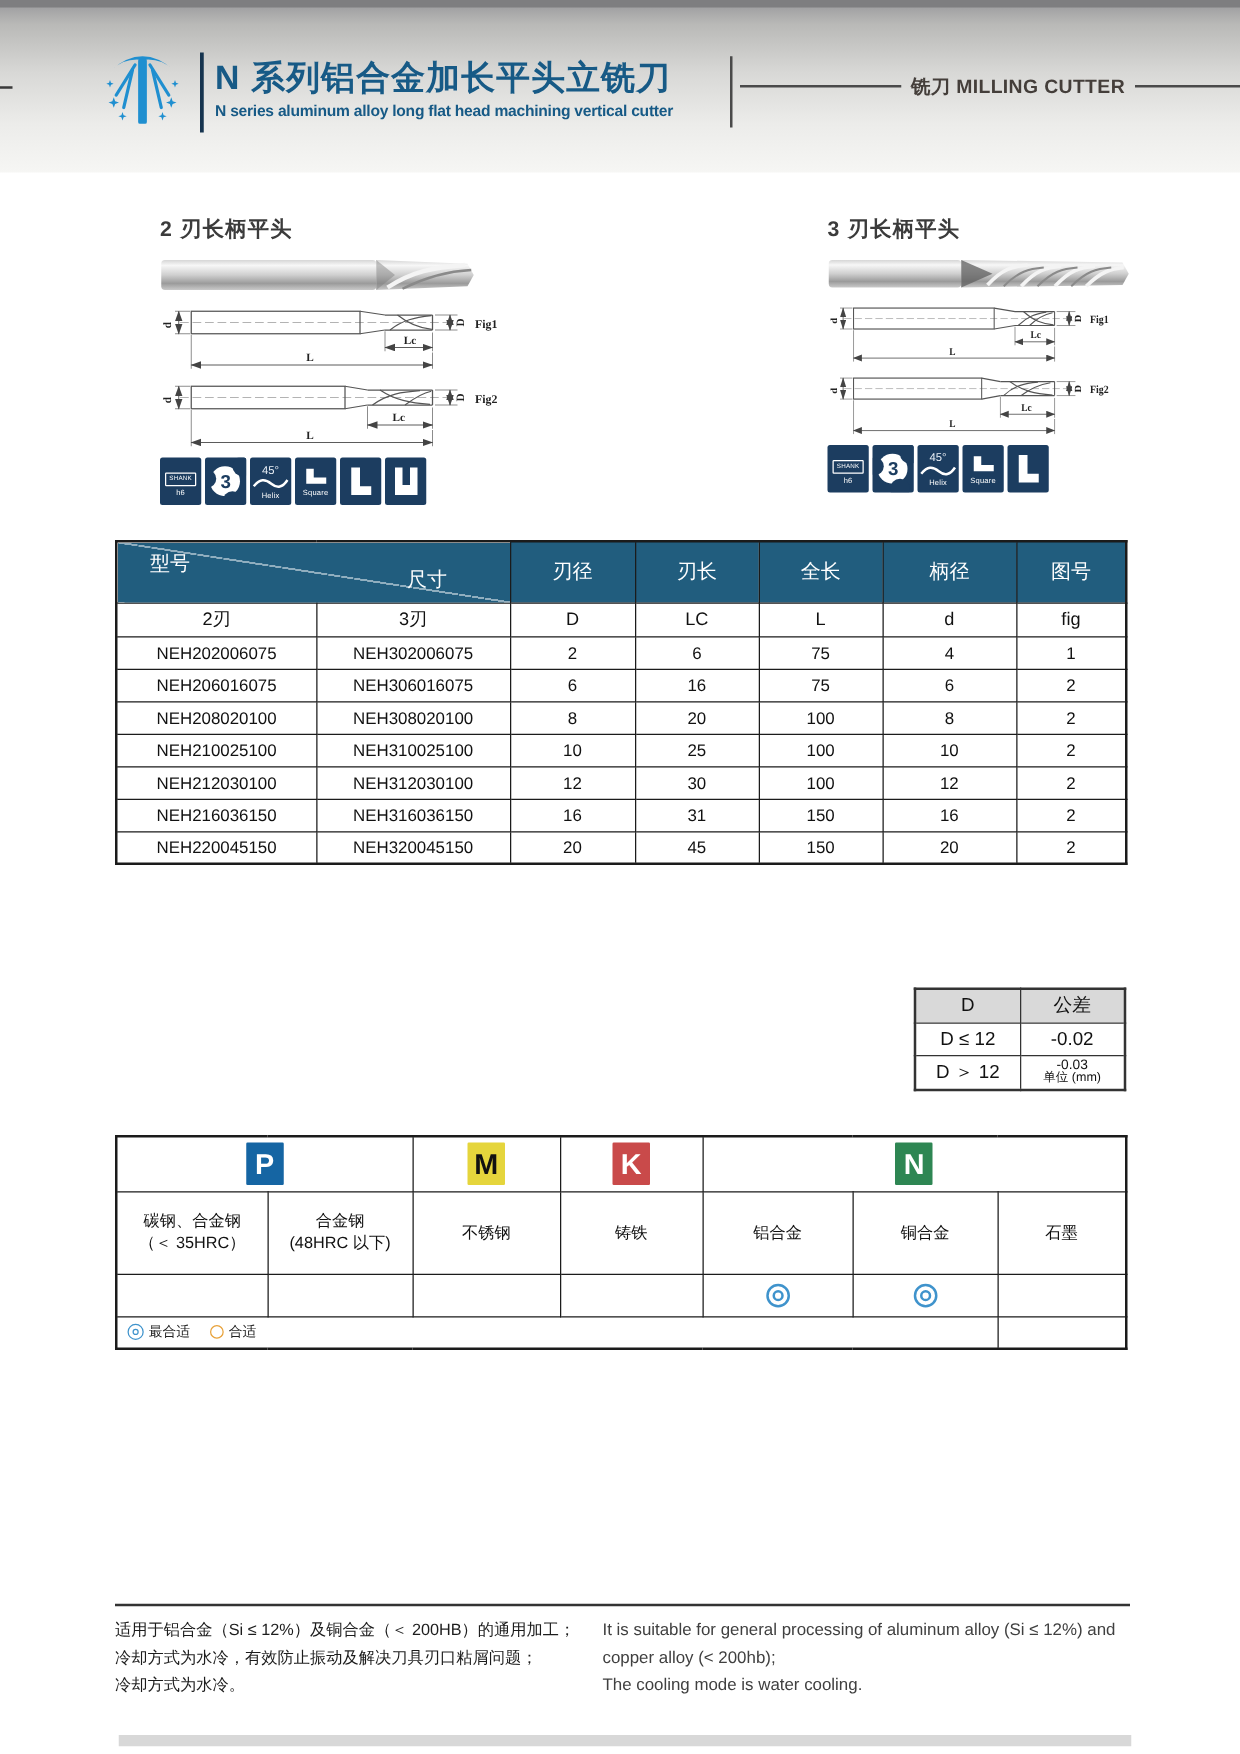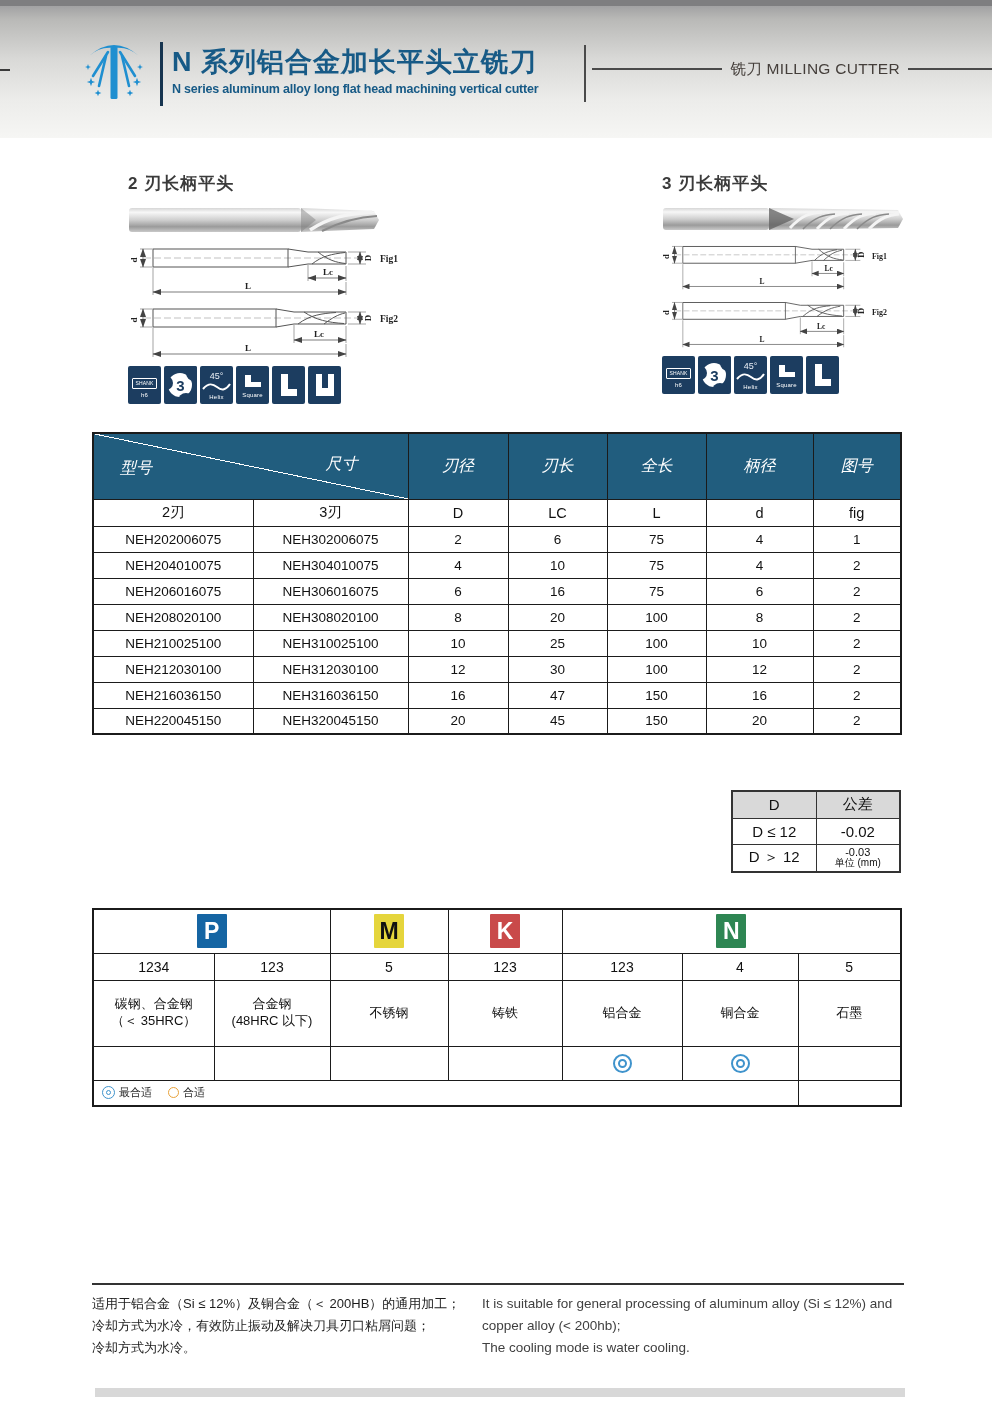--- a/index.html
+++ b/index.html
@@ -12,21 +12,21 @@
   .top-strip { position:absolute; left:0; top:0; width:992px; height:6px; background:#7e7e80; }
   .logo { position:absolute; left:84px; top:34px; width:60px; height:80px; }
   .title-vbar { position:absolute; left:160px; top:42px; width:3px; height:64px; background:#16344f; }
   .page-title { position:absolute; left:172px; top:44px; color:#175a86; font-size:27px; font-weight:bold; letter-spacing:1px; white-space:nowrap; }
   .page-subtitle { position:absolute; left:172px; top:82px; color:#175a86; font-size:12.5px; font-weight:bold; white-space:nowrap; letter-spacing:-0.2px; }
   .title-vbar-r { position:absolute; left:584px; top:45px; width:2px; height:57px; background:#4a4a4a; }
   .edge-rule-left { position:absolute; left:0; top:69px; width:10px; height:2px; background:#3a3a3a; }
   .header-right { position:absolute; left:592px; top:60px; width:400px; height:18px; display:flex; align-items:center; }
   .header-right .h-line { height:2px; background:#4a4a4a; flex:1 1 auto; }
   .header-right .h-line.fixed { flex:0 0 84px; }
-  .milling-label { color:#443e3a; font-size:15.5px; font-weight:normal; margin:0 8px; white-space:nowrap; letter-spacing:0.3px; }
+  .milling-label { color:#443e3a; font-size:15.5px; font-weight:bold; margin:0 8px; white-space:nowrap; letter-spacing:0.3px; }
 
   
   .product { position:absolute; top:172px; width:300px; }
   .product.left { left:92px;margin-left:36px; }
   .product.right { left:662px; width:250px; }
   .product-heading { font-size:17px; font-weight:bold; color:#3b3b3b; letter-spacing:1px; }
   .photo { display:block; margin-top:10px; }
   .draw { display:block; margin-top:6px; }
   .draw + .draw { margin-top:2px; }
   .ol { fill:none; stroke:#555; stroke-width:1; }
@@ -43,21 +43,21 @@
   .shank-cap { border:1px solid #fff; font-size:5px; padding:1.5px 2px; margin-top:5px; border-radius:1px; letter-spacing:0.2px; }
   .badge-sub { font-size:6px; margin-top:3px; letter-spacing:0.2px; }
   .badge-top { font-size:9px; color:#e8eef5; margin-bottom:1px; }
   .flute-svg { position:absolute; inset:0; }
   .flute-num { position:relative; font-size:15px; font-weight:bold; color:#1c3d60; }
 
   
   .spec-table { position:absolute; left:92px; top:432px; width:808px; border-collapse:collapse; table-layout:fixed;
     border:2px solid #1b1b1b; text-align:center; }
   .spec-table th, .spec-table td { border:1px solid #1b1b1b; }
-  .spec-head th { background:#215d7e; color:#ffffff; font-weight:normal; font-size:16px; height:66px;font-style:italic; }
+  .spec-head th { background:#215d7e; color:#ffffff; font-weight:normal; font-size:16px; height:49px; }
   .diag-cell { position:relative; background:
      linear-gradient(to top right, #215d7e 49.7%, #ffffff 49.7%, #ffffff 50.5%, #215d7e 50.5%) !important; }
   .diag-bl { position:absolute; left:26px; bottom:20px; font-size:16px; color:#fff; }
   .diag-tr { position:absolute; right:50px; top:20px; font-size:16px; color:#fff; }
   .spec-sub td { height:27px; font-size:14.5px; color:#111; }
   .spec-table tbody td { height:26px; font-size:13.5px; color:#111; }
 
   
   .tol-table { position:absolute; left:731px; top:790px; width:170px; border-collapse:collapse; table-layout:fixed;
     border:2px solid #333; text-align:center; }
@@ -438,29 +438,20 @@
         <tr>
           <td>NEH202006075</td>
           <td>NEH302006075</td>
           <td>2</td>
           <td>6</td>
           <td>75</td>
           <td>4</td>
           <td>1</td>
         </tr>
         <tr>
-          <td>NEH204010075</td>
-          <td>NEH304010075</td>
-          <td>4</td>
-          <td>10</td>
-          <td>75</td>
-          <td>4</td>
-          <td>2</td>
-        </tr>
-        <tr>
           <td>NEH206016075</td>
           <td>NEH306016075</td>
           <td>6</td>
           <td>16</td>
           <td>75</td>
           <td>6</td>
           <td>2</td>
         </tr>
         <tr>
           <td>NEH208020100</td>
@@ -486,21 +477,21 @@
           <td>12</td>
           <td>30</td>
           <td>100</td>
           <td>12</td>
           <td>2</td>
         </tr>
         <tr>
           <td>NEH216036150</td>
           <td>NEH316036150</td>
           <td>16</td>
-          <td>47</td>
+          <td>31</td>
           <td>150</td>
           <td>16</td>
           <td>2</td>
         </tr>
         <tr>
           <td>NEH220045150</td>
           <td>NEH320045150</td>
           <td>20</td>
           <td>45</td>
           <td>150</td>
@@ -542,29 +533,20 @@
         <col style="width:116px">
         <col style="width:103px">
     </colgroup>
     <tbody>
       <tr class="mat-groups">
           <th colspan="2"><span class="pmkn" style="background: rgb(21, 101, 163); color: rgb(255, 255, 255);">P</span></th>
           <th colspan="1"><span class="pmkn" style="background: rgb(229, 213, 60); color: rgb(17, 17, 17);">M</span></th>
           <th colspan="1"><span class="pmkn" style="background: rgb(201, 74, 74); color: rgb(255, 255, 255);">K</span></th>
           <th colspan="3"><span class="pmkn" style="background: rgb(46, 134, 83); color: rgb(255, 255, 255);">N</span></th>
         </tr>
-      <tr class="mat-grades">
-          <td>1234</td>
-          <td>123</td>
-          <td>5</td>
-          <td>123</td>
-          <td>123</td>
-          <td>4</td>
-          <td>5</td>
-        </tr>
       <tr class="mat-names">
           <td>
             <div>碳钢、合金钢</div>
             <div>（＜ 35HRC）</div>
           </td>
           <td>
             <div>合金钢</div>
             <div>(48HRC 以下)</div>
           </td>
           <td>

